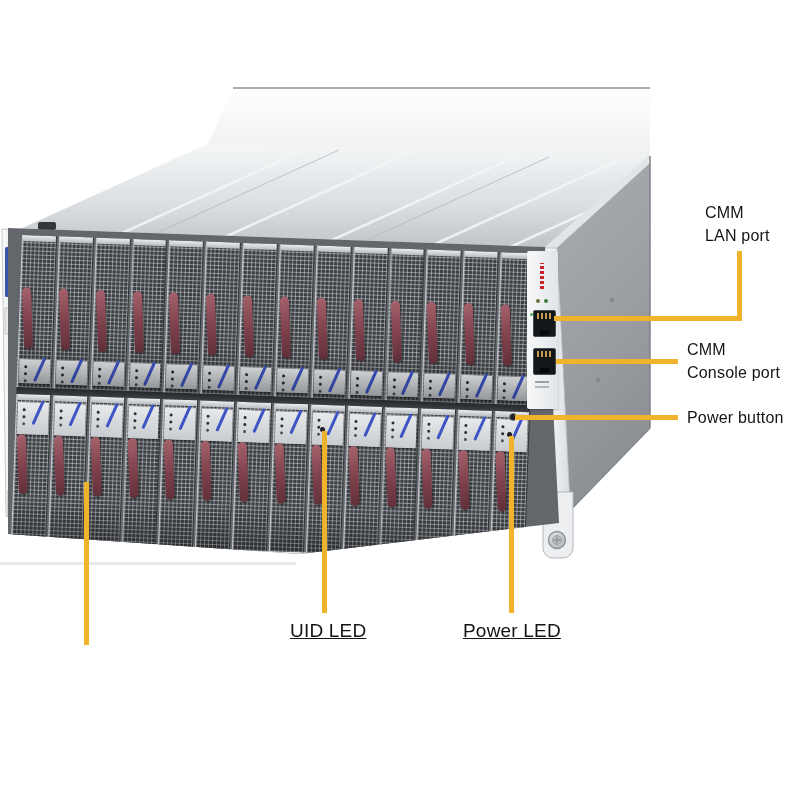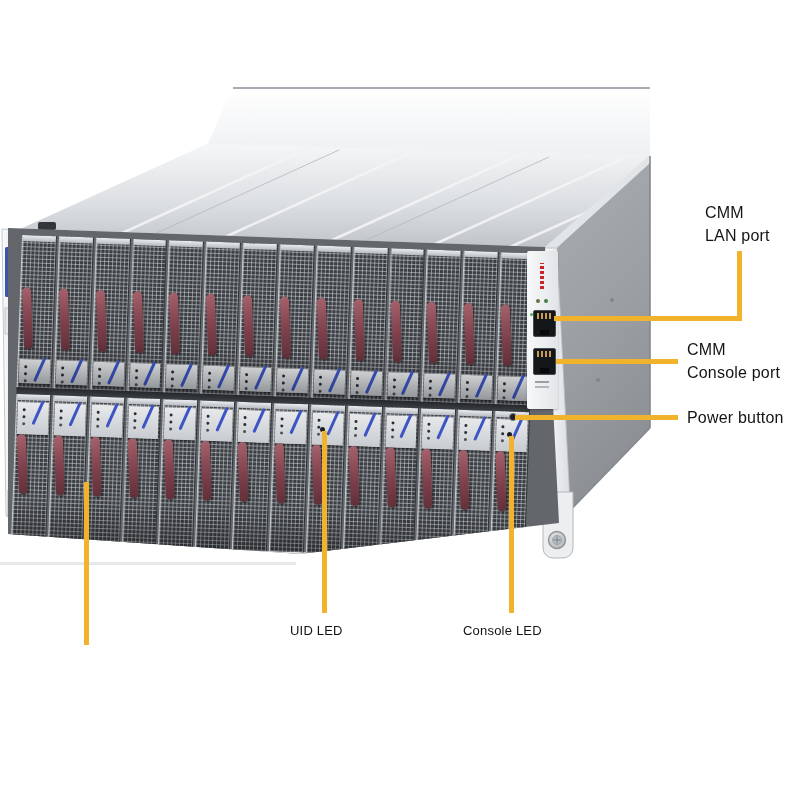--- a/index.html
+++ b/index.html
@@ -80,21 +80,21 @@
   #cmm-small-marks{position:absolute;left:8px;top:130px;width:14px;height:2px;background:#9aa0a6;
     box-shadow:0 5px 0 #b2b7bc;}
 
   
   .callout-line{position:absolute;background:var(--accent,#f2b32c);z-index:10;}
   .target-dot{position:absolute;border-radius:50%;background:#1d2024;z-index:6;}
   .callout-label{
     position:absolute;z-index:11;color:var(--label_text,#141414);
     font-size:16px;line-height:23px;white-space:nowrap;letter-spacing:0.2px;
   }
-  .callout-label.small{font-size:13px;}
+  .callout-label.small{font-size:19px;text-decoration:underline;}
 </style>
 </head>
 <body>
 
 <svg class="abs" style="left:0;top:0;z-index:1;" width="794" height="794" viewBox="0 0 794 794">
   <defs>
     <linearGradient id="gradBack" x1="0" y1="0" x2="0" y2="1">
       <stop offset="0" stop-color="#ffffff"></stop>
         <stop offset="1" stop-color="#eef0f2"></stop>
     </linearGradient>
@@ -427,13 +427,13 @@
 <div class="callout-label" style="left:705px;top:201px;">
   <div>CMM</div>
   <div>LAN port</div>
 </div>
 <div class="callout-label" style="left:687px;top:338px;">
   <div>CMM</div>
   <div>Console port</div>
 </div>
 <div class="callout-label" style="left:687px;top:406px;">Power button</div>
 <div class="callout-label small" style="left:290px;top:619px;">UID LED</div>
-<div class="callout-label small" style="left:463px;top:619px;">Console LED</div>
+<div class="callout-label small" style="left:463px;top:619px;">Power LED</div>
 
 </body></html>

